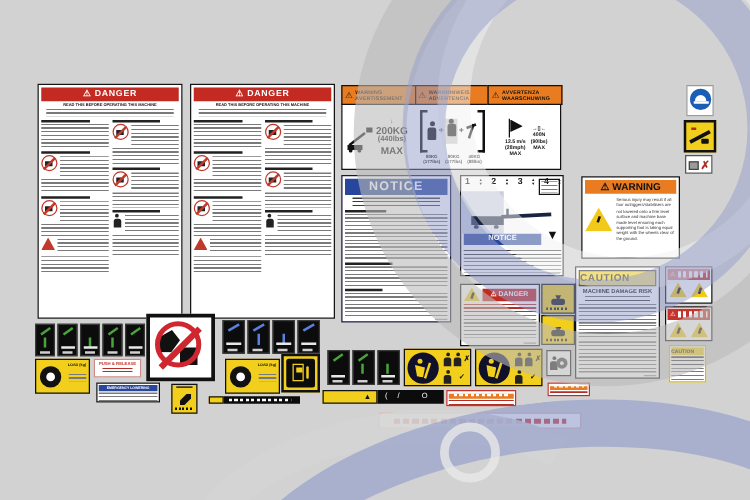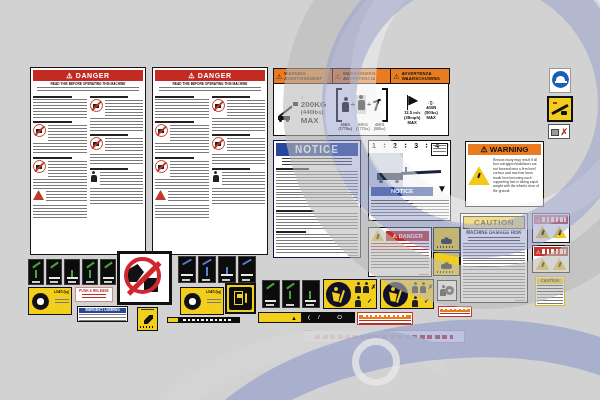--- a/index.html
+++ b/index.html
@@ -13,21 +13,21 @@
   .wm-ring1{left:283px;top:-95px;width:320px;height:320px;border:42px solid rgba(186,186,186,.6)}
   .wm-ringw{left:350px;top:-70px;width:250px;height:250px;border:26px solid rgba(242,242,242,.5)}
   .wm-ring2{left:322px;top:-52px;width:242px;height:242px;border:34px solid rgba(148,158,204,.5)}
   .wm-sw-b{left:168px;top:322px;width:470px;height:230px;border:38px solid transparent;border-top:38px solid rgba(133,147,201,.55);transform:rotate(-7deg)}
   .wm-sw-g{left:130px;top:330px;width:330px;height:190px;border:26px solid transparent;border-top:26px solid rgba(212,212,212,.9);transform:rotate(-9deg)}
   .wm-circ{left:352px;top:338px;width:34px;height:34px;border:7px solid rgba(232,232,232,.8)}
   
   .hdr-red{background:#c22a22;color:#fff;font-weight:bold;text-align:center}
   .hdr-org{background:#e97c20}
   .hdr-blue{background:#28479c;color:#fff;font-weight:bold;text-align:center}
-  .hdr-yel{background:#f2cf1c;color:#111;font-weight:bold;text-align:center}
+  .hdr-yel{background:#f2cf1c;color:#111;font-weight:bold;text-align:left}
   
   .pt {background:repeating-linear-gradient(to bottom,#7a7a7a,#7a7a7a 1px,transparent 1px,transparent 3px);margin:1px 0}
   .ptd{background:repeating-linear-gradient(to bottom,#3a3a3a,#3a3a3a 1px,transparent 1px,transparent 3px);margin:1px 0}
   .ptr{background:repeating-linear-gradient(to bottom,#b03028,#b03028 1px,transparent 1px,transparent 3px);margin:1px 0}
   .ptw{background:repeating-linear-gradient(to right,#fff,#fff 2.5px,transparent 2.5px,transparent 4.5px)}
   .ph{height:2px;background:#222;width:72%;margin:2px 0 1px 0}
   .row{display:flex;gap:2px;align-items:flex-start;margin:1px 0}
   .grow{flex:1}
   
   .noC{width:11px;height:11px;border:1.6px solid #c0392b;border-radius:50%;position:relative;flex:none;background:#fff}
@@ -213,21 +213,21 @@
     </div>
     <div class="capbody" style="height:51px">
       <div class="capc" style="width:56px;gap:3px">
         <span style="position:relative;width:20px;height:24px;flex:none">
           <i class="abs" style="left:0;bottom:2px;width:12px;height:4px;background:#111"></i>
           <i class="abs" style="left:1px;bottom:0;width:3px;height:3px;border-radius:50%;background:#111"></i>
           <i class="abs" style="left:8px;bottom:0;width:3px;height:3px;border-radius:50%;background:#111"></i>
           <i class="abs" style="left:2px;bottom:5px;width:16px;height:2px;background:#111;transform:rotate(-38deg);transform-origin:left bottom"></i>
           <i class="abs" style="right:0;top:4px;width:5px;height:4px;background:#111"></i>
         </span>
-        <span style="">
+        <span style="text-align:center">
           <span style="display:block;font-size:5px;line-height:5px">↓</span>
           <b class="bigv" style="display:block">200KG</b>
           <b class="midv" style="display:block">(440lbs)</b>
           <b class="bigv" style="display:block">MAX</b>
         </span>
       </div>
       <div class="capc" style="width:64px;flex-direction:column;gap:1px">
         <span style="display:flex;align-items:center">
           <span class="brk l"></span>
           <span class="person"></span>

